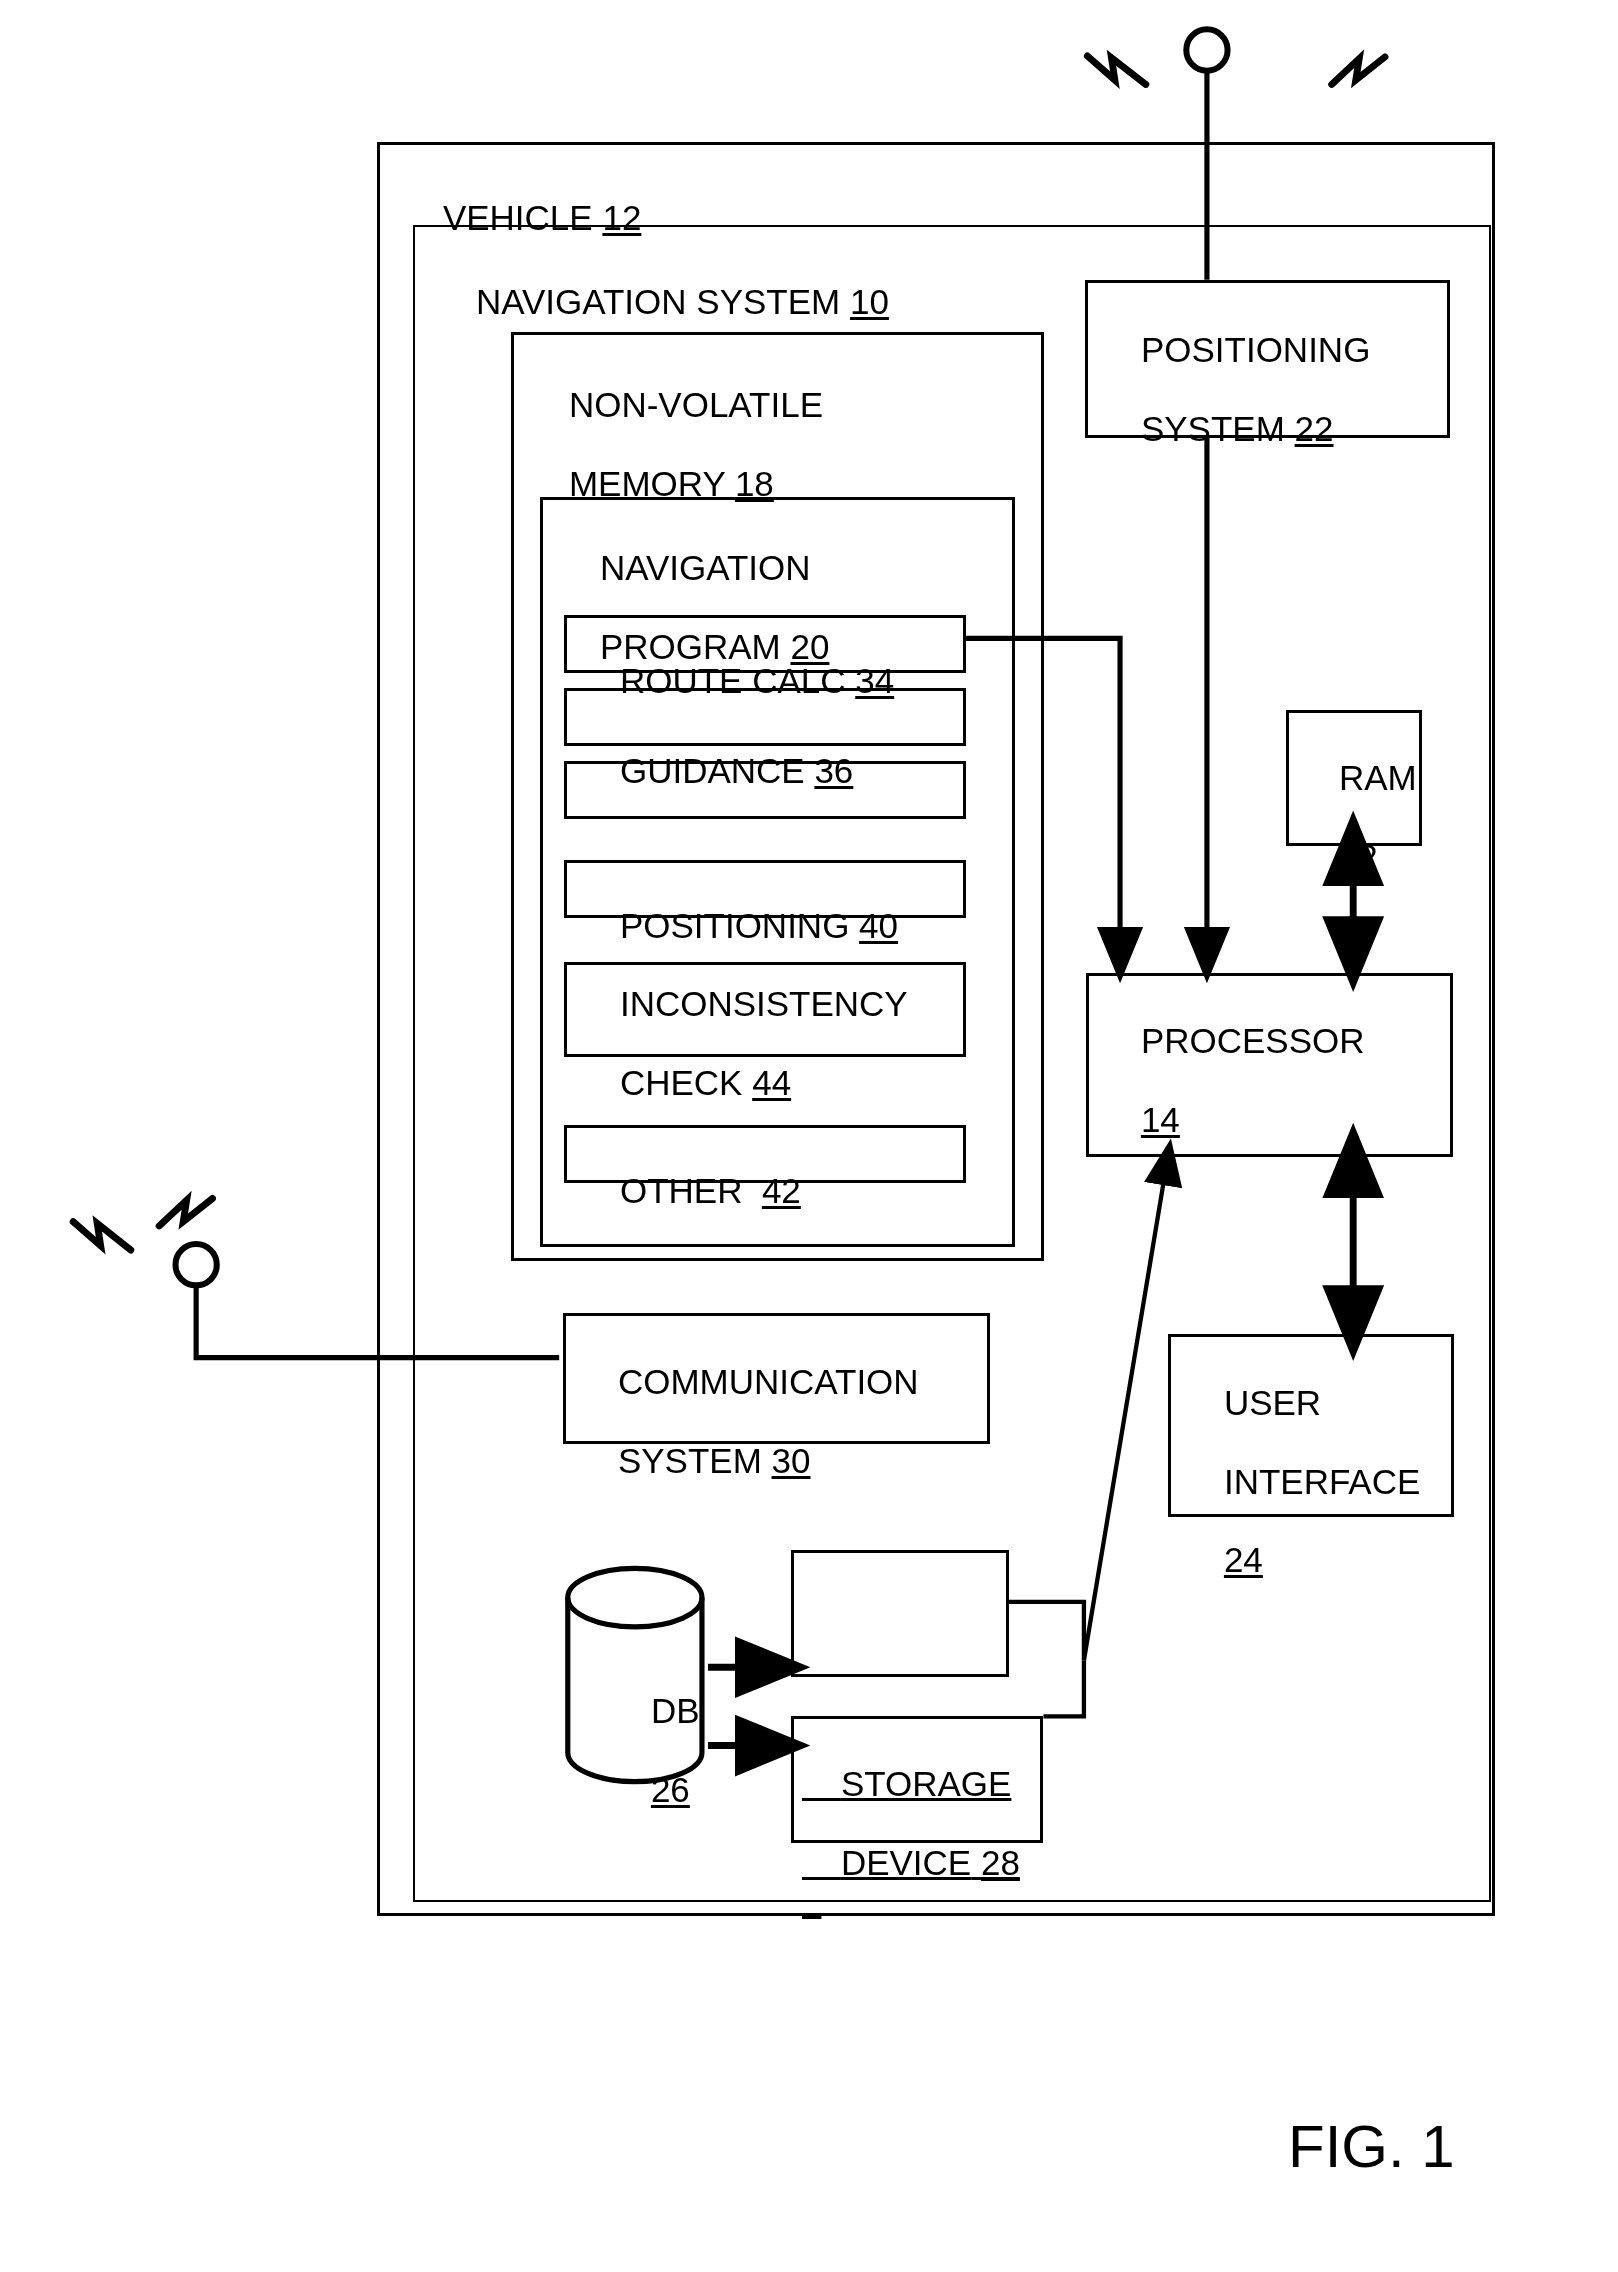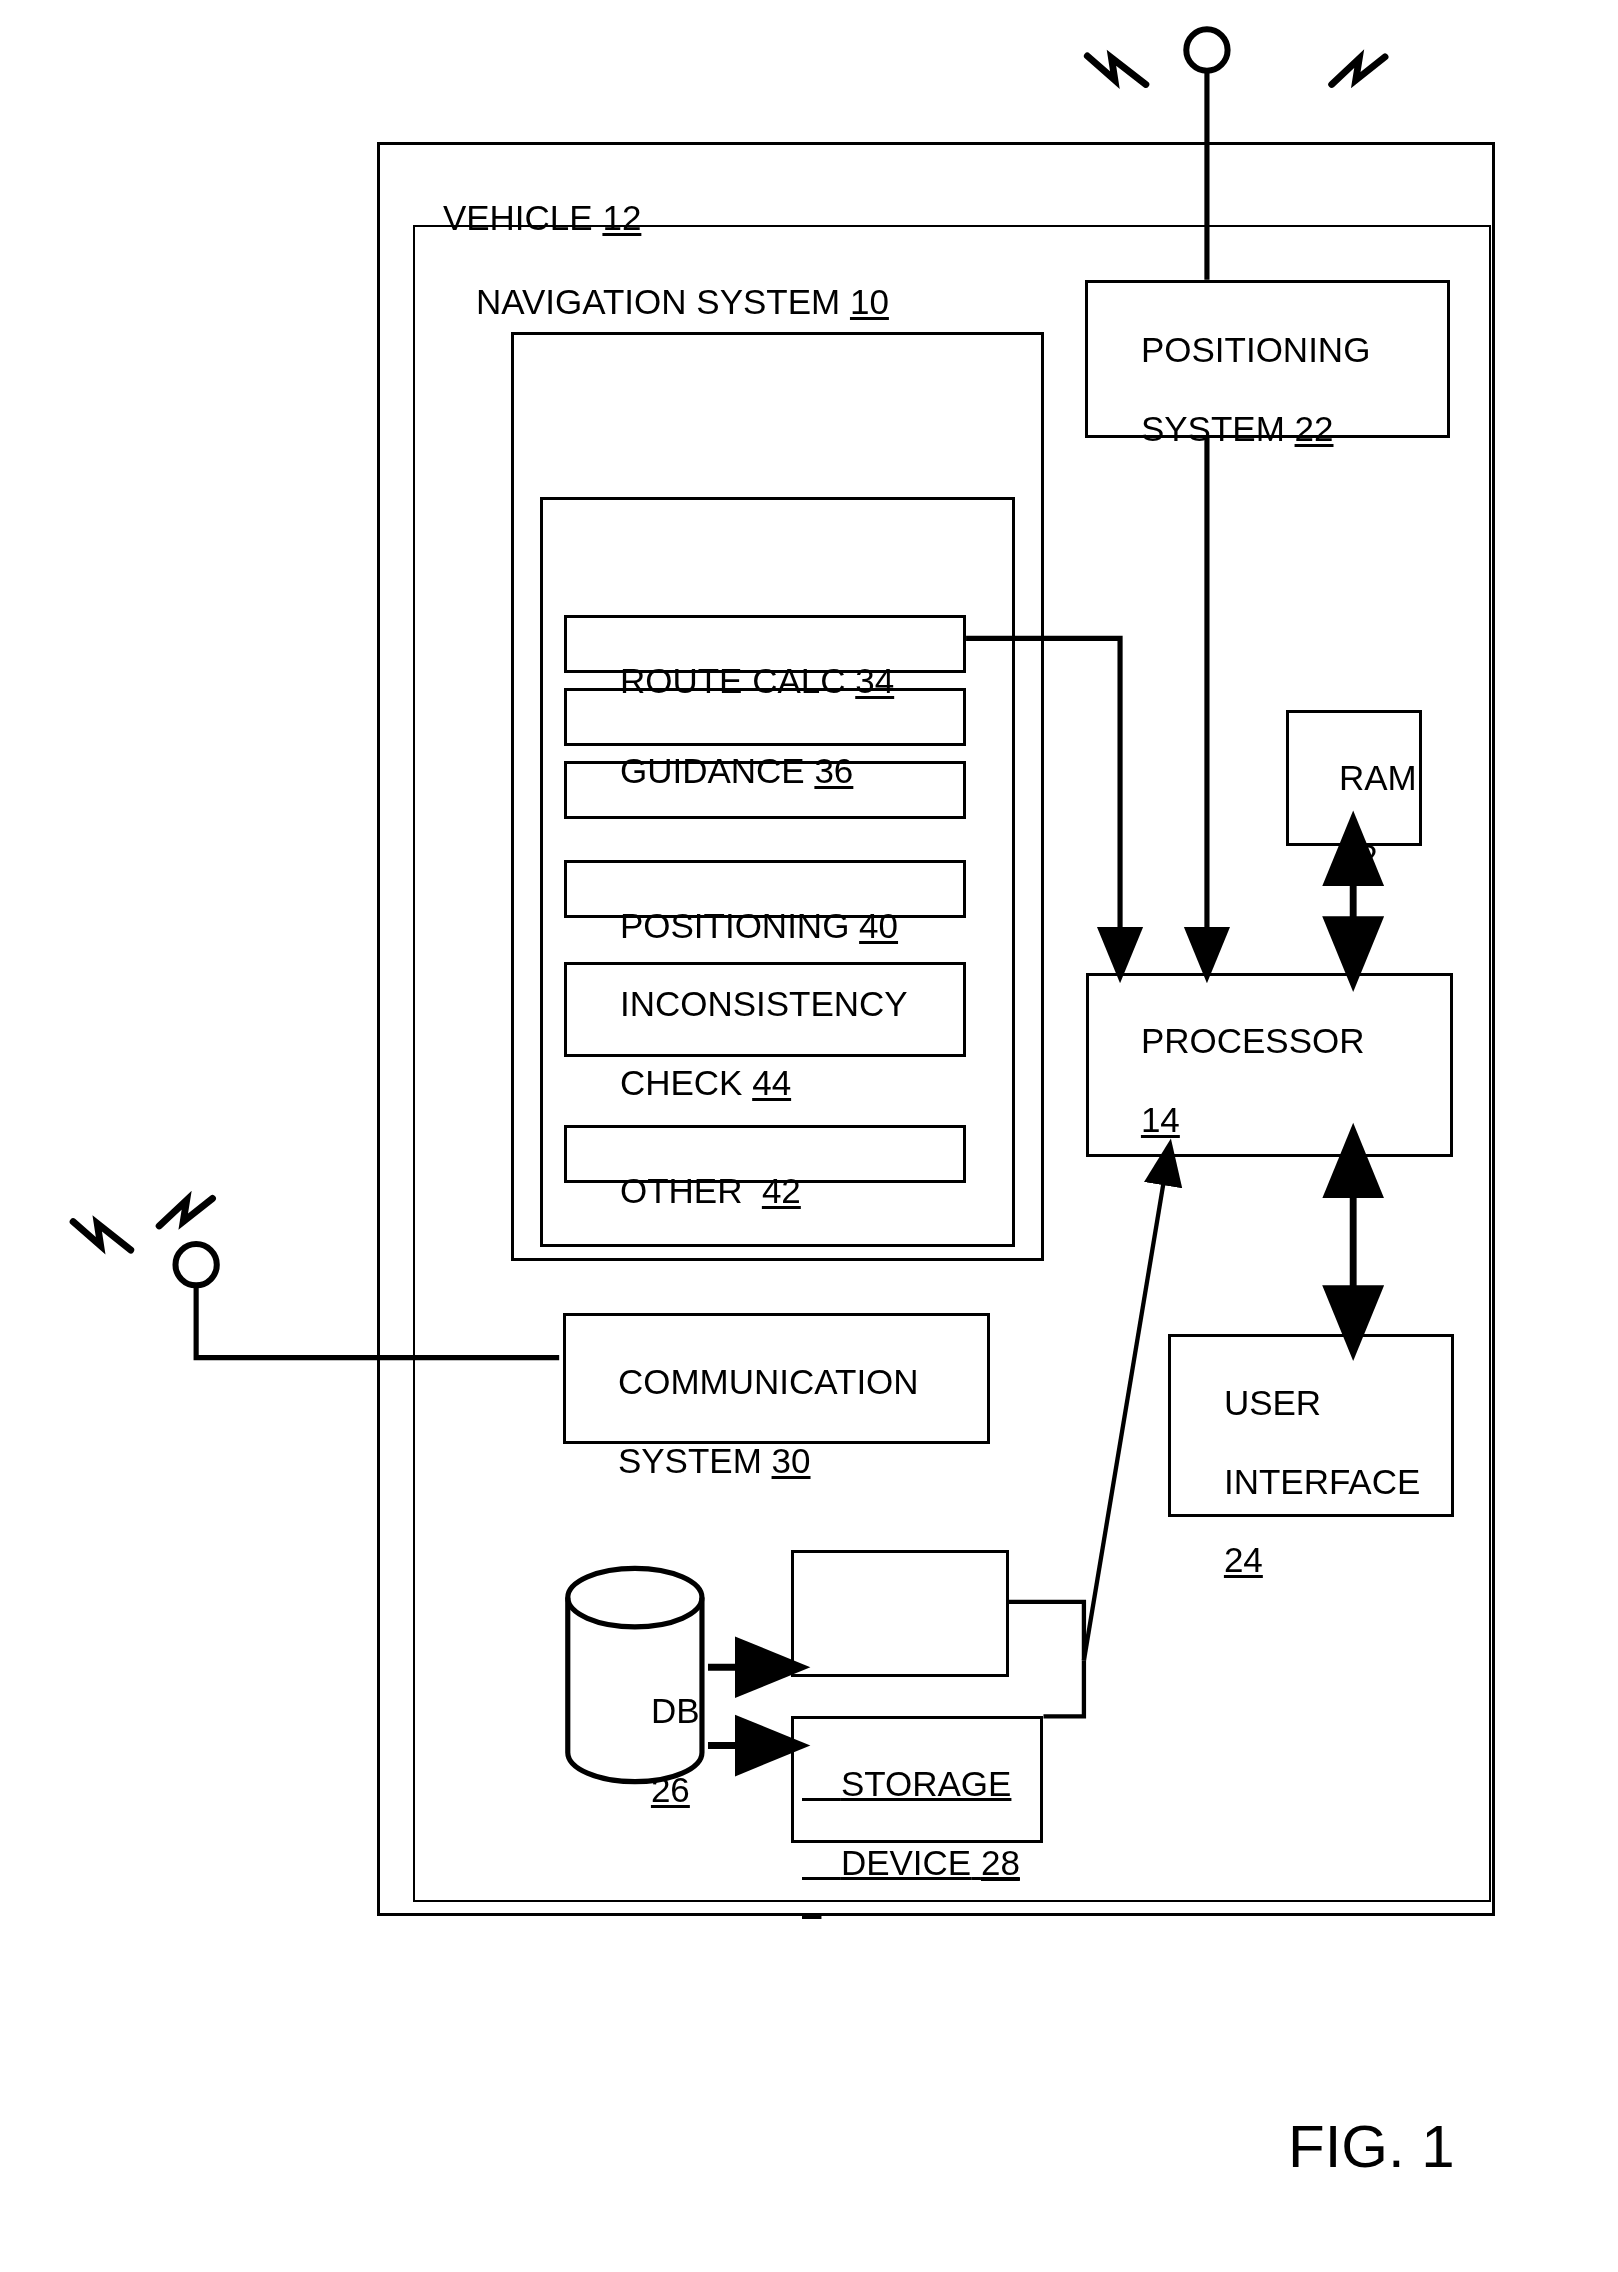--- a/index.html
+++ b/index.html
@@ -109,22 +109,30 @@
   <div class="lbl t41" style="left:404px; top:159px;">
     <span>VEHICLE</span><span> </span><span class="u">12</span>
   </div>
 
   <div class="box thin" style="left:413px; top:225px; width:1078px; height:1677px;"></div>
   <div class="lbl t41" style="left:437px; top:243px;">
     <span>NAVIGATION SYSTEM</span><span> </span><span class="u">10</span>
   </div>
 
   <div class="box" style="left:511px; top:332px; width:533px; height:929px;"></div>
+  <div class="lbl t41" style="left:530px; top:346px;">
+    <span>NON-VOLATILE</span><br>
+    <span>MEMORY</span><span> </span><span class="u">18</span>
+  </div>
 
   <div class="box" style="left:540px; top:497px; width:475px; height:750px;"></div>
+  <div class="lbl t41" style="left:561px; top:509px;">
+    <span>NAVIGATION</span><br>
+    <span>PROGRAM</span><span> </span><span class="u">20</span>
+  </div>
 
   <div class="box" style="left:564px; top:615px; width:402px; height:58px;"></div>
   <div class="lbl t41" style="left:581px; top:622px;">
     <span>ROUTE CALC</span><span> </span><span class="u">34</span>
   </div>
 
   <div class="box" style="left:564px; top:688px; width:402px; height:58px;"></div>
   <div class="lbl t41" style="left:581px; top:712px;">
     <span>GUIDANCE</span><span> </span><span class="u">36</span>
   </div>

